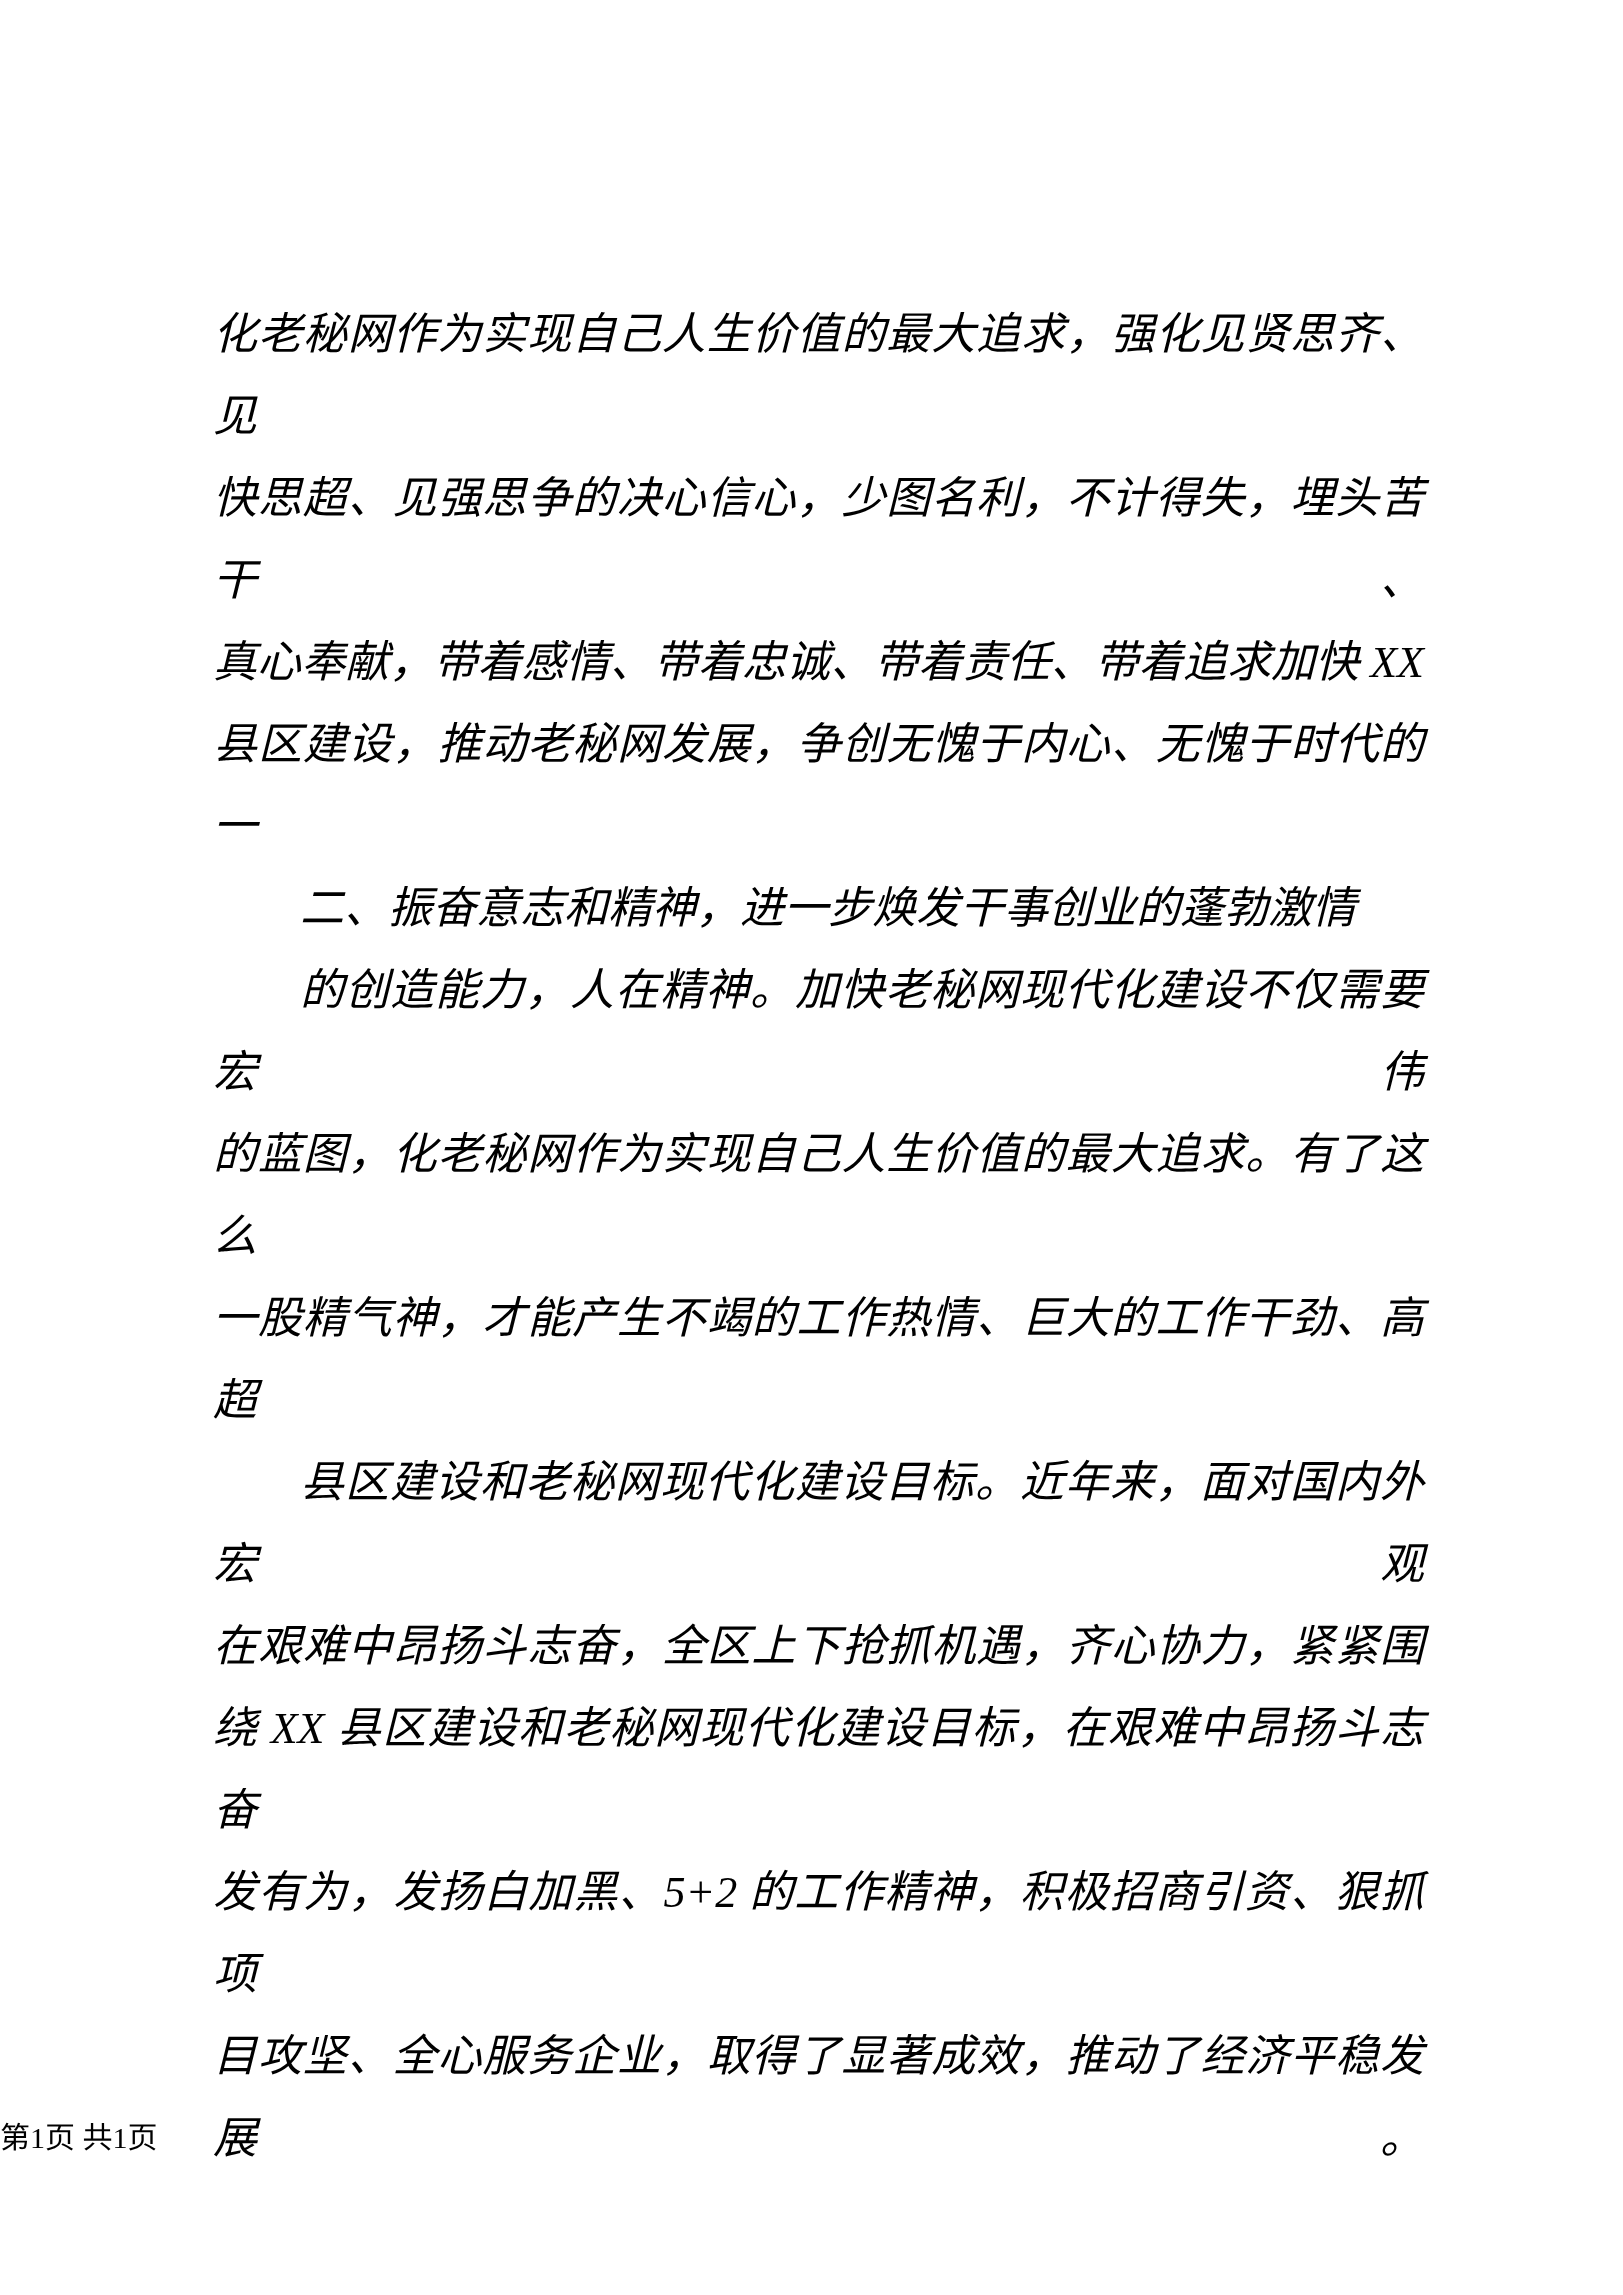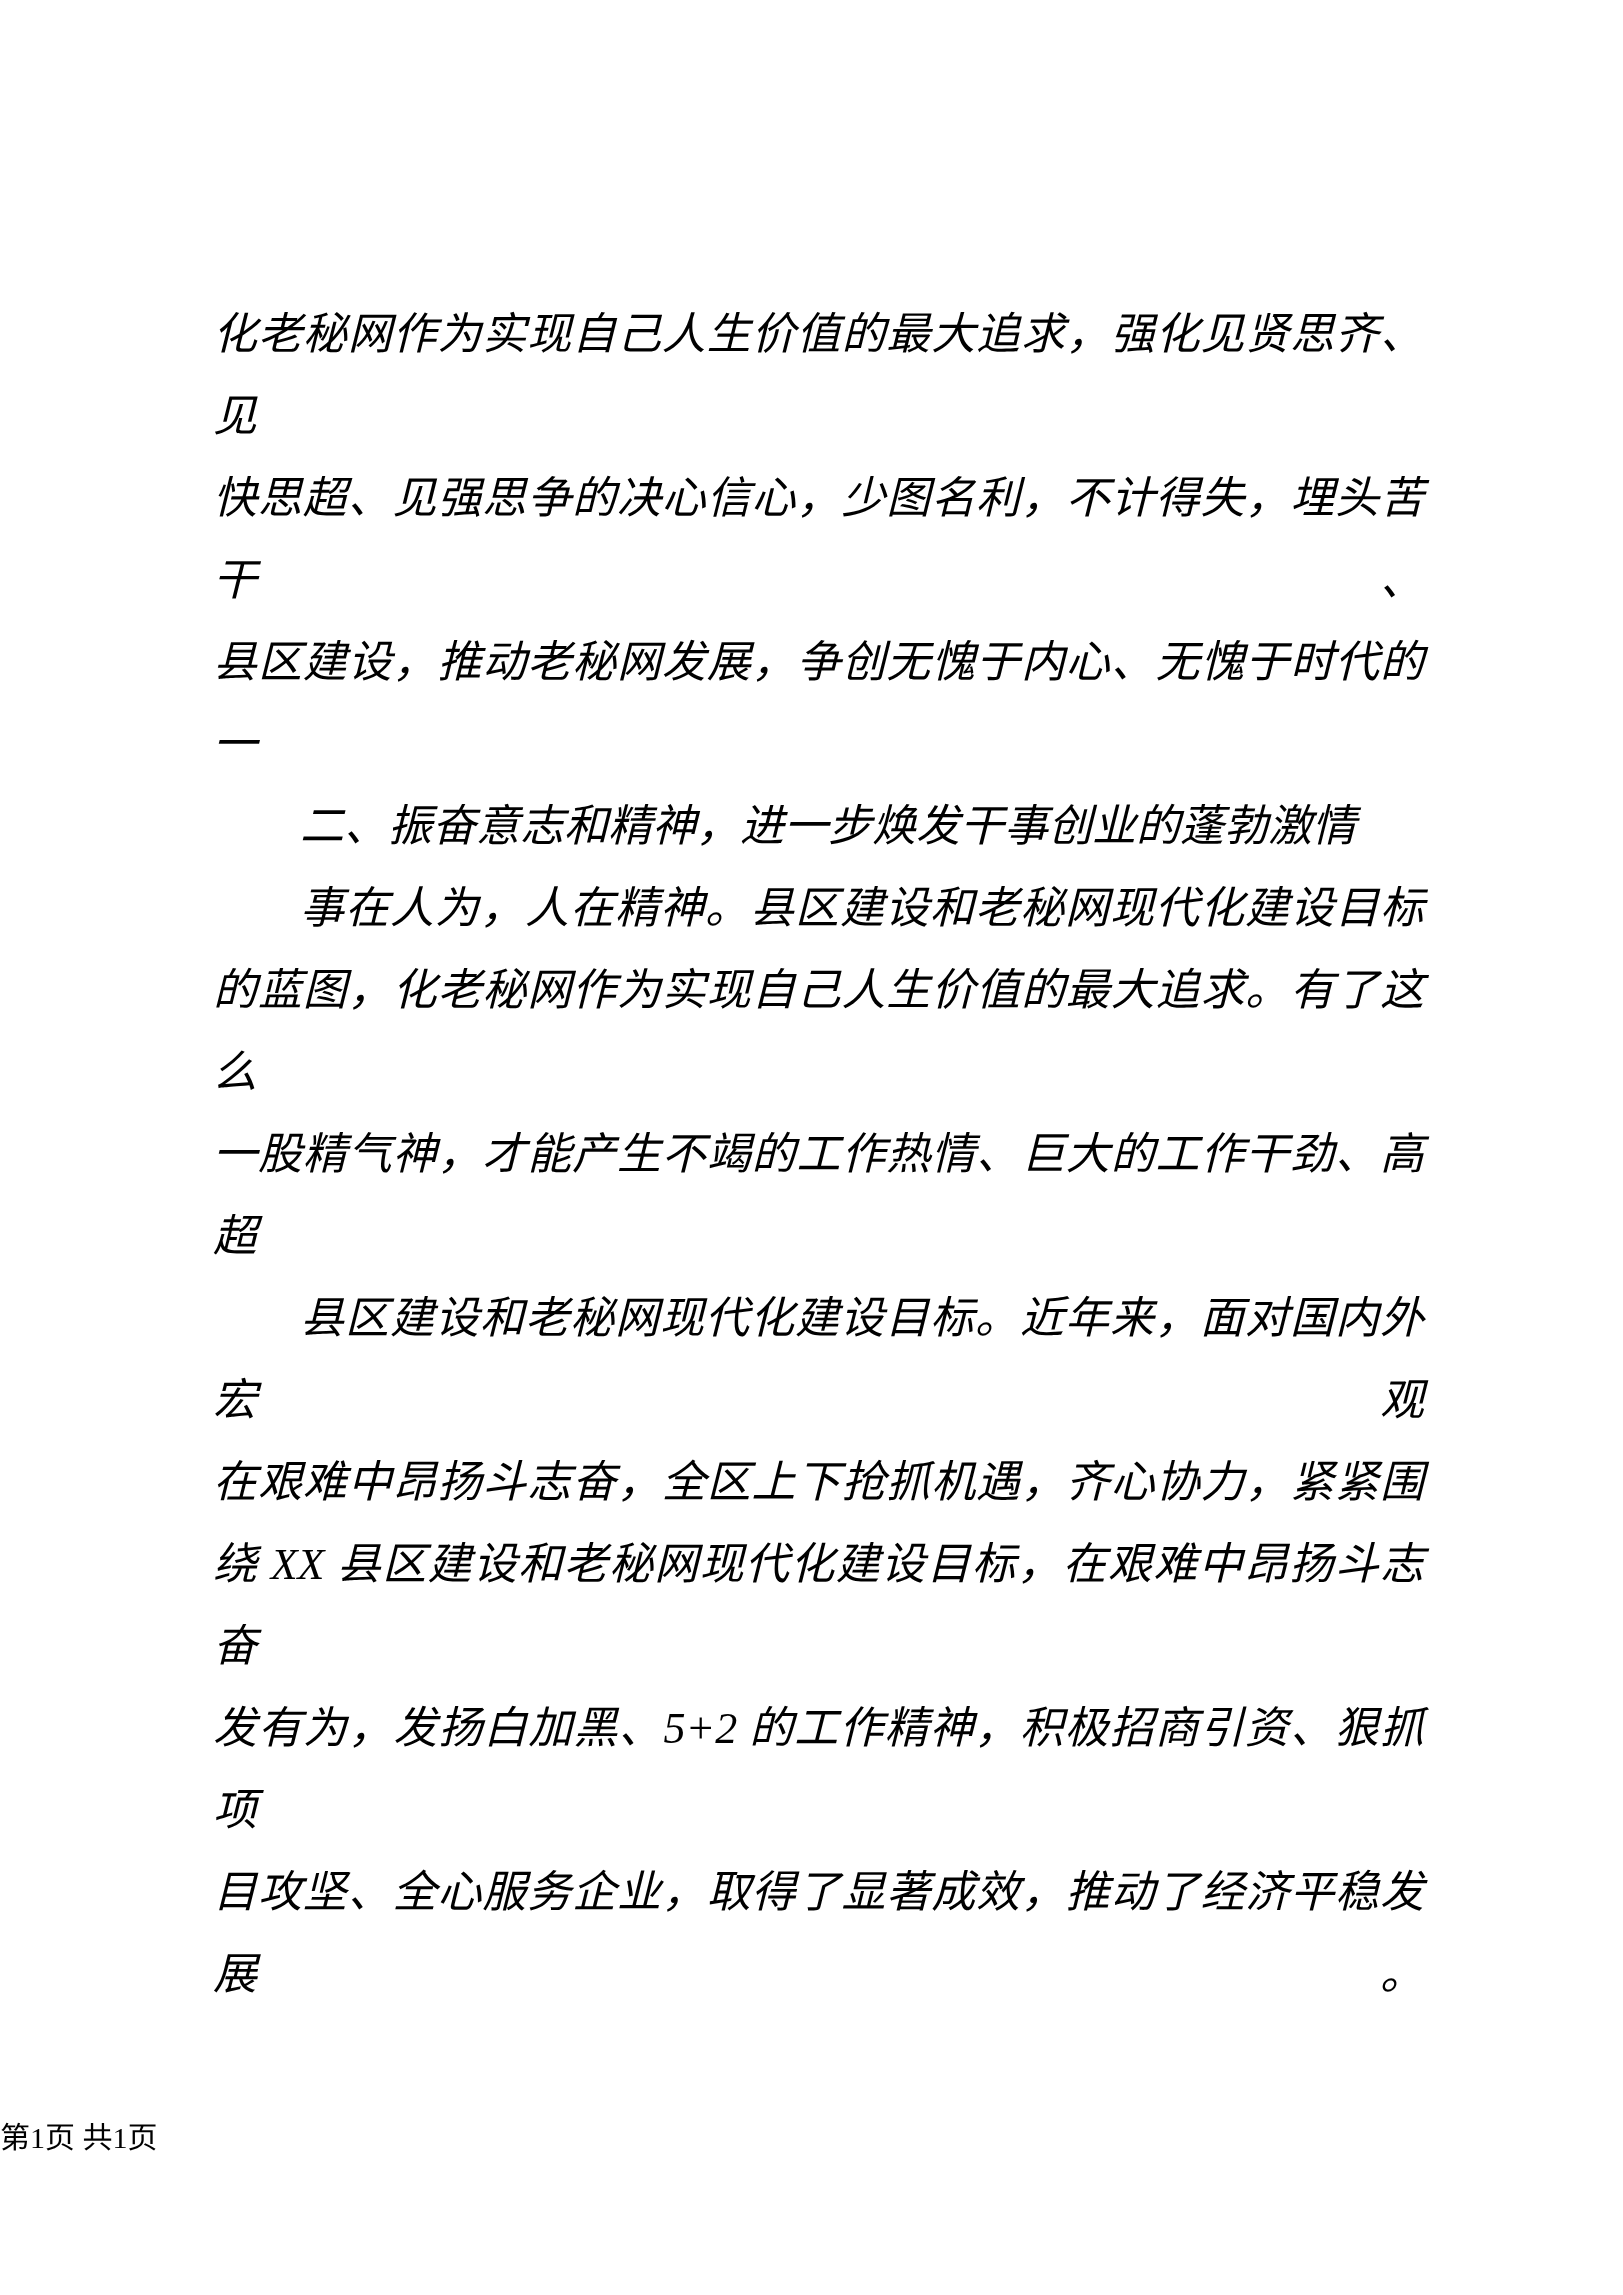--- a/index.html
+++ b/index.html
@@ -54,23 +54,24 @@
   }
 </style>
 </head>
 <body>
 
 <div class="page">
 
   <div class="body-text">
     <p class="line">化老秘网作为实现自己人生价值的最大追求，强化见贤思齐、见</p>
     <p class="line">快思超、见强思争的决心信心，少图名利，不计得失，埋头苦干、</p>
+    <p class="line">真心奉献，带着感情、带着忠诚、带着责任、带着追求加快 XX</p>
     <p class="line">县区建设，推动老秘网发展，争创无愧于内心、无愧于时代的一</p>
     <p class="line para-end indent">二、振奋意志和精神，进一步焕发干事创业的蓬勃激情</p>
-    <p class="line indent">事在人为，人在精神。县区建设和老秘网现代化建设目标</p>
+    <p class="line indent">的创造能力，人在精神。加快老秘网现代化建设不仅需要宏伟</p>
     <p class="line">的蓝图，化老秘网作为实现自己人生价值的最大追求。有了这么</p>
     <p class="line">一股精气神，才能产生不竭的工作热情、巨大的工作干劲、高超</p>
     <p class="line indent">县区建设和老秘网现代化建设目标。近年来，面对国内外宏观</p>
     <p class="line">在艰难中昂扬斗志奋，全区上下抢抓机遇，齐心协力，紧紧围</p>
     <p class="line">绕 XX 县区建设和老秘网现代化建设目标，在艰难中昂扬斗志奋</p>
     <p class="line">发有为，发扬白加黑、5+2 的工作精神，积极招商引资、狠抓项</p>
     <p class="line">目攻坚、全心服务企业，取得了显著成效，推动了经济平稳发展。</p>
 
   </div>
 

